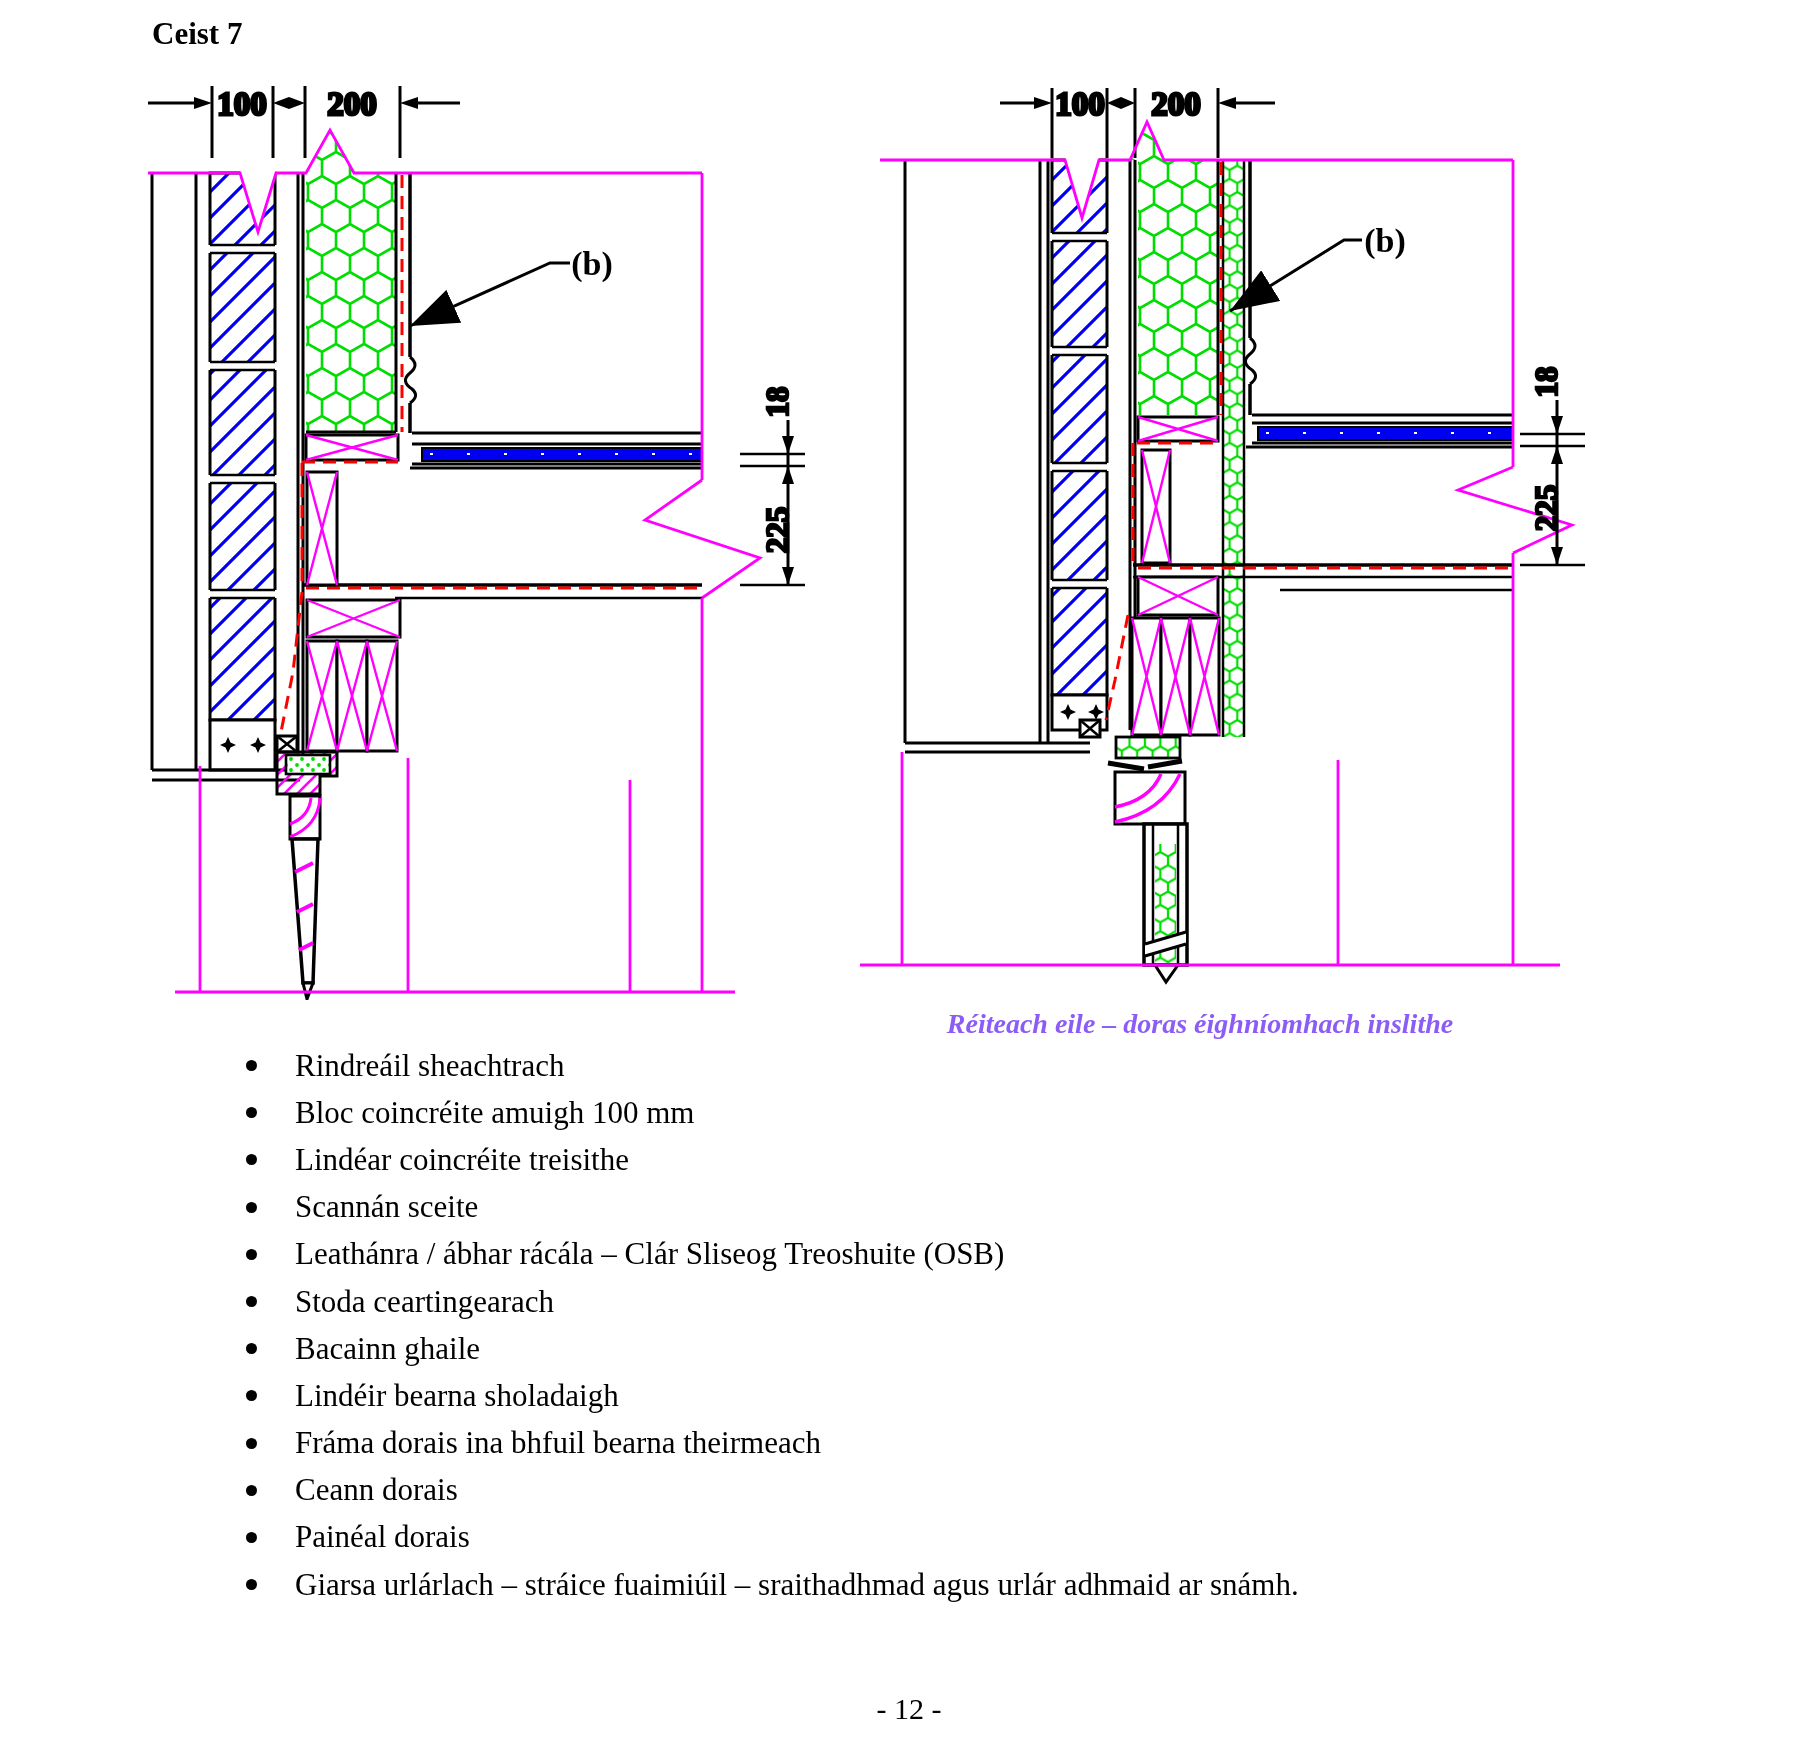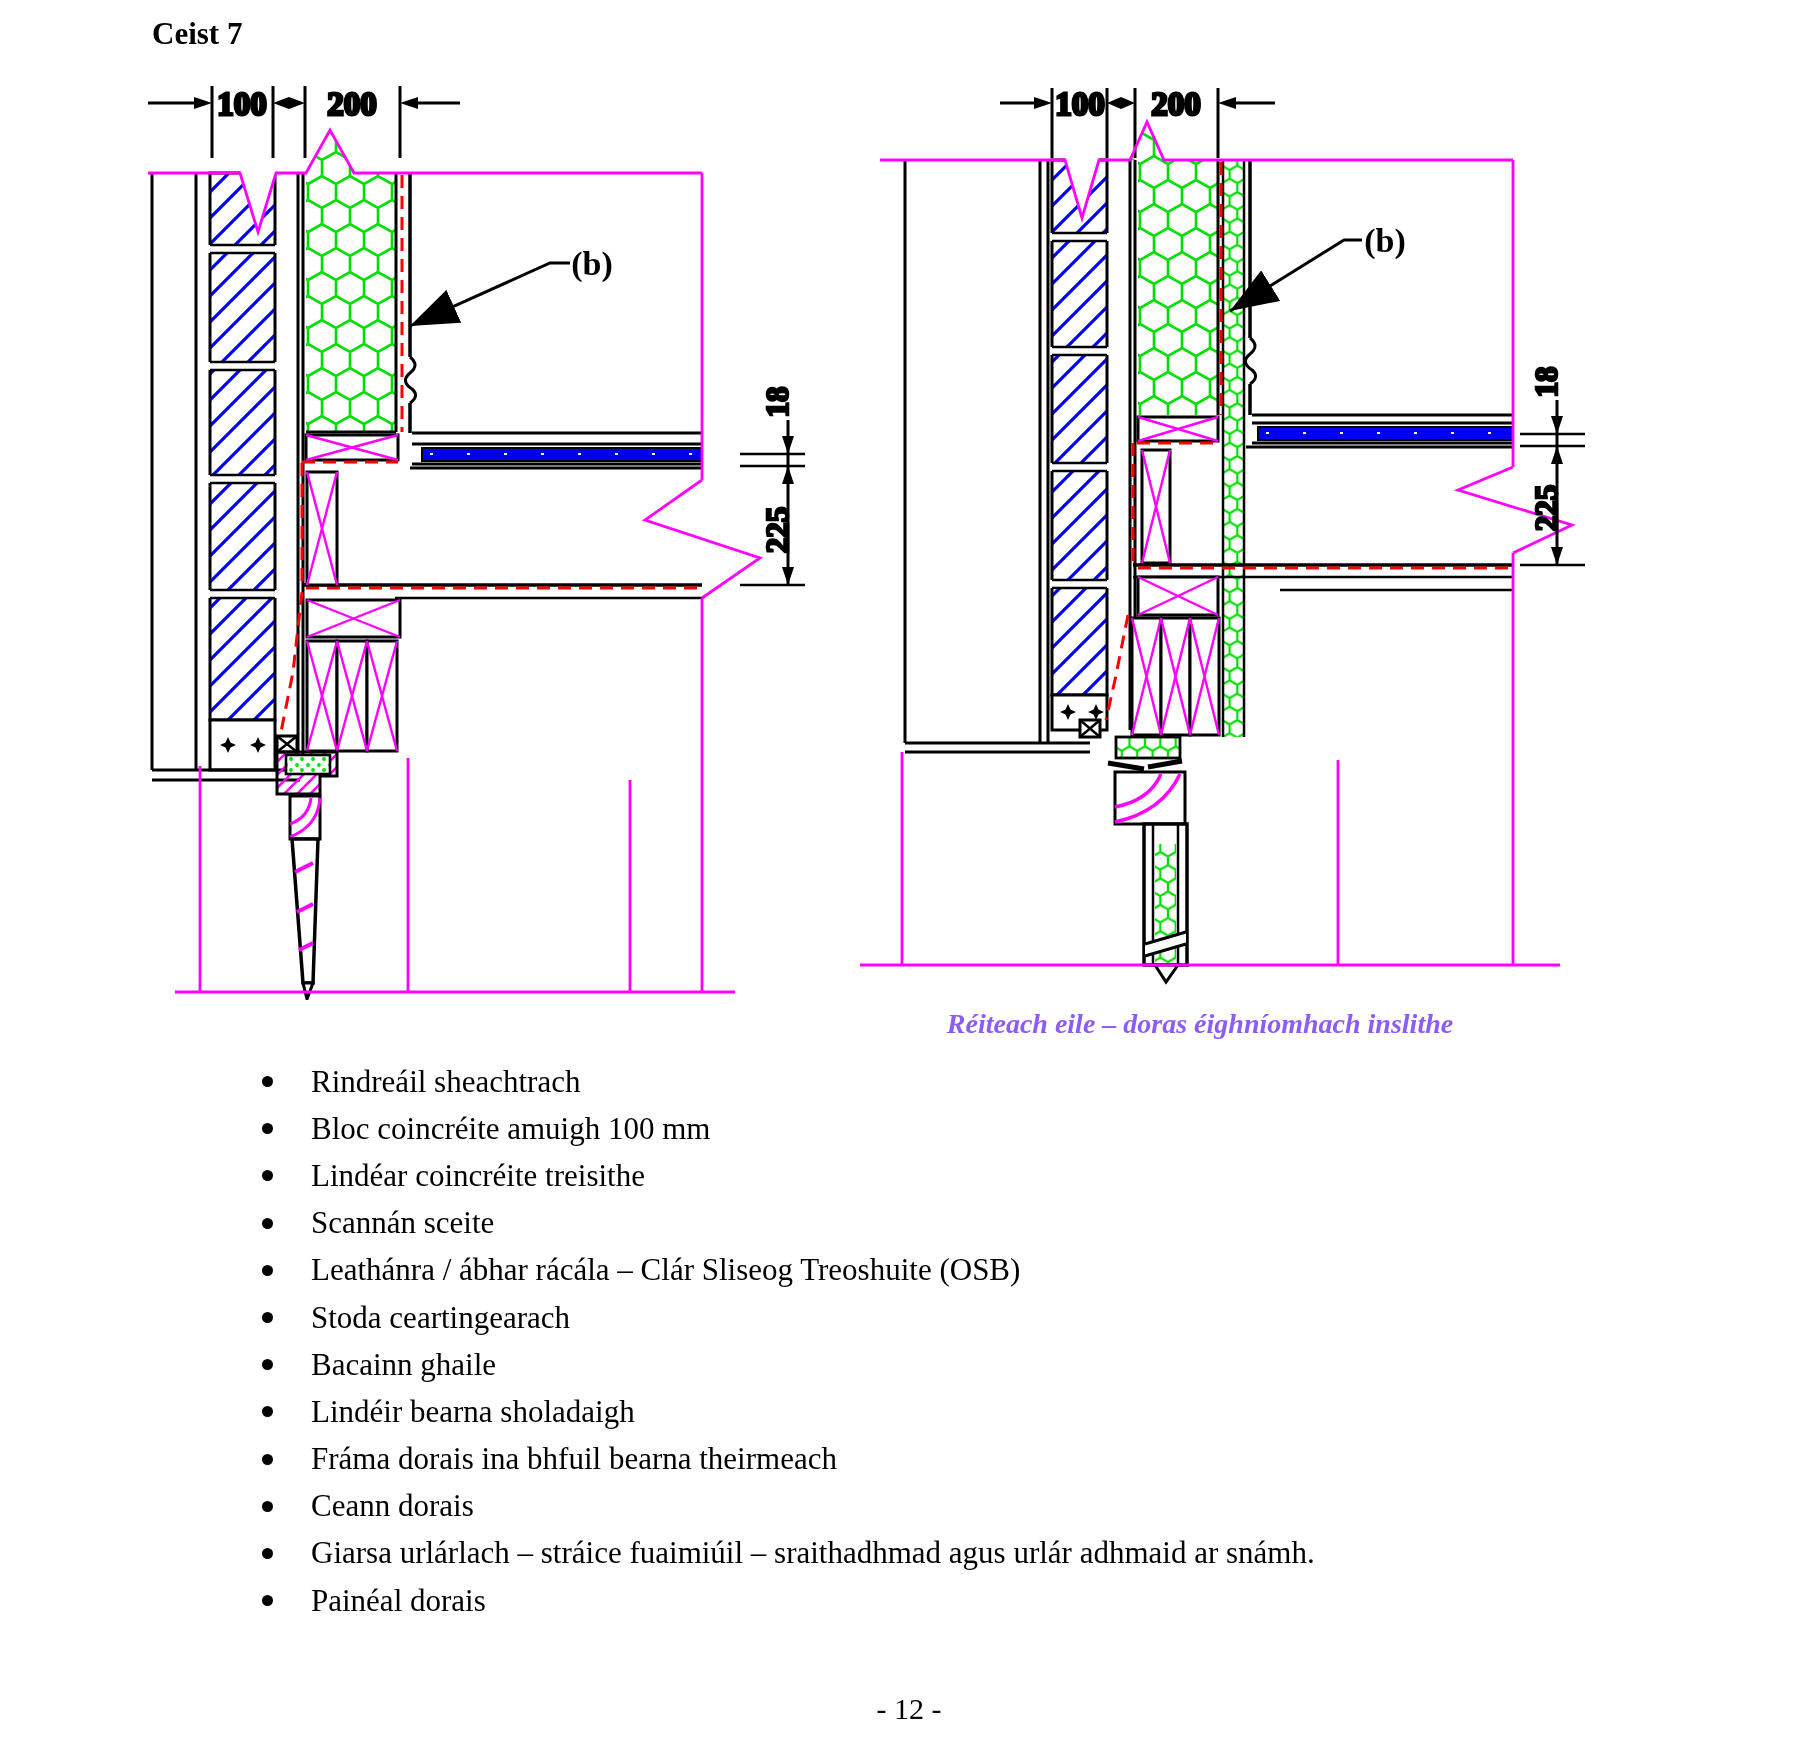--- a/index.html
+++ b/index.html
@@ -5,21 +5,21 @@
   :root{
     --black:#000000; --magenta:#ff00ff; --green:#00dd00; --hblue:#0000ee;
     --fblue:#0000f0; --red:#ff0000;
   }
   html,body{margin:0;padding:0;}
   body{width:1818px;height:1742px;position:relative;background:#ffffff;
        font-family:"Liberation Serif", serif;}
   .qtitle{position:absolute;left:152px;top:16px;font-size:31px;font-weight:bold;color:#000;}
   .caption{position:absolute;left:860px;top:1008px;width:680px;text-align:center;
            font-size:28px;font-weight:bold;font-style:italic;color:#8b5cf6;}
-  ul.legend{position:absolute;left:240px;top:1042px;margin:16px;padding:0;list-style:none;width:1340px;text-align:center;}
+  ul.legend{position:absolute;left:240px;top:1042px;margin:0;padding:0;list-style:none;width:1340px;text-align:center;}
   ul.legend li{height:47.2px;display:flex;align-items:center;font-size:31px;color:#000;}
   ul.legend .dot{width:11px;height:11px;border-radius:50%;background:#000;flex:0 0 11px;margin-right:38px;margin-left:6px;}
   .pagenum{position:absolute;left:0;top:1692px;width:100%;text-align:center;font-size:30px;color:#000;}
   svg{position:absolute;}
   #svgL{left:140px;top:80px;}
   #svgR{left:860px;top:60px;}
   svg text{font-family:"Liberation Serif", serif;font-weight:bold;fill:#000;}
   .ln{stroke:var(--black);fill:none;}
   .mln{stroke:var(--magenta);fill:none;}
   .rdash{stroke:var(--red);fill:none;stroke-width:3;stroke-dasharray:13 8;}
@@ -389,21 +389,21 @@
     <li>
       <span class="dot"></span>
       <span>Fráma dorais ina bhfuil bearna theirmeach</span>
     </li>
     <li>
       <span class="dot"></span>
       <span>Ceann dorais</span>
     </li>
     <li>
       <span class="dot"></span>
+      <span>Painéal dorais</span>
+    </li>
+    <li>
+      <span class="dot"></span>
       <span>Giarsa urlárlach – stráice fuaimiúil – sraithadhmad agus urlár adhmaid ar snámh.</span>
     </li>
-    <li>
-      <span class="dot"></span>
-      <span>Painéal dorais</span>
-    </li>
   </ul>
 
 <div class="pagenum">- 12 -</div>
 
 </body></html>

